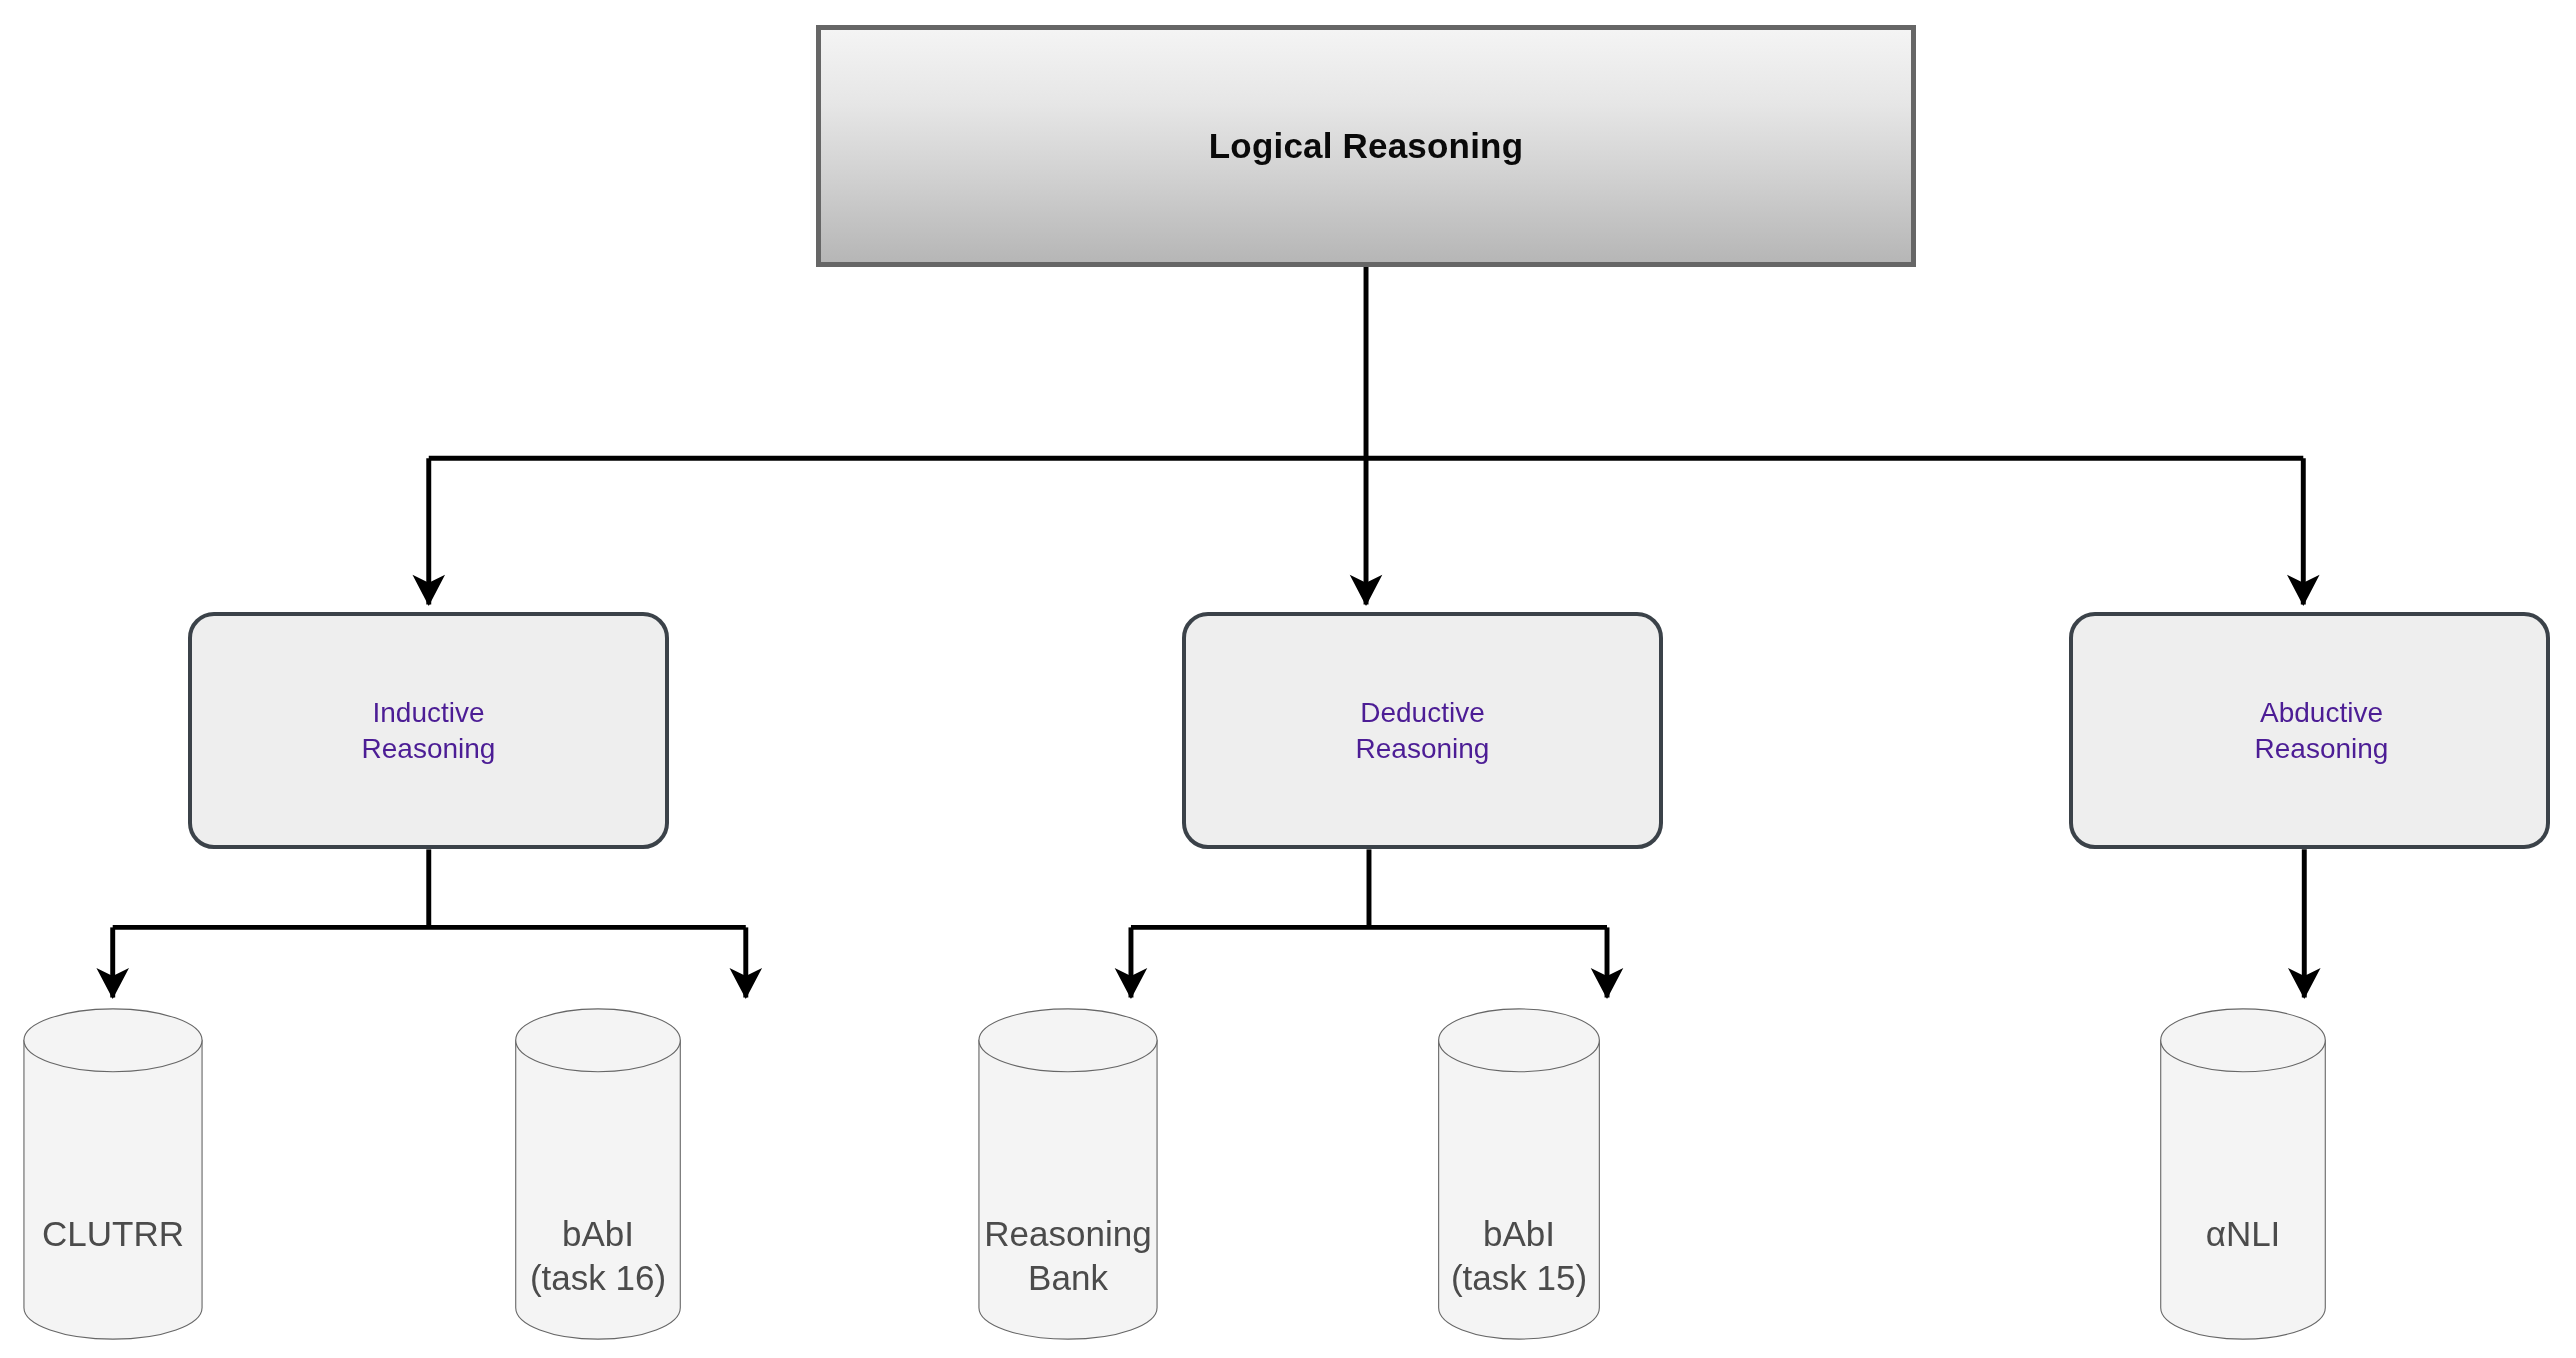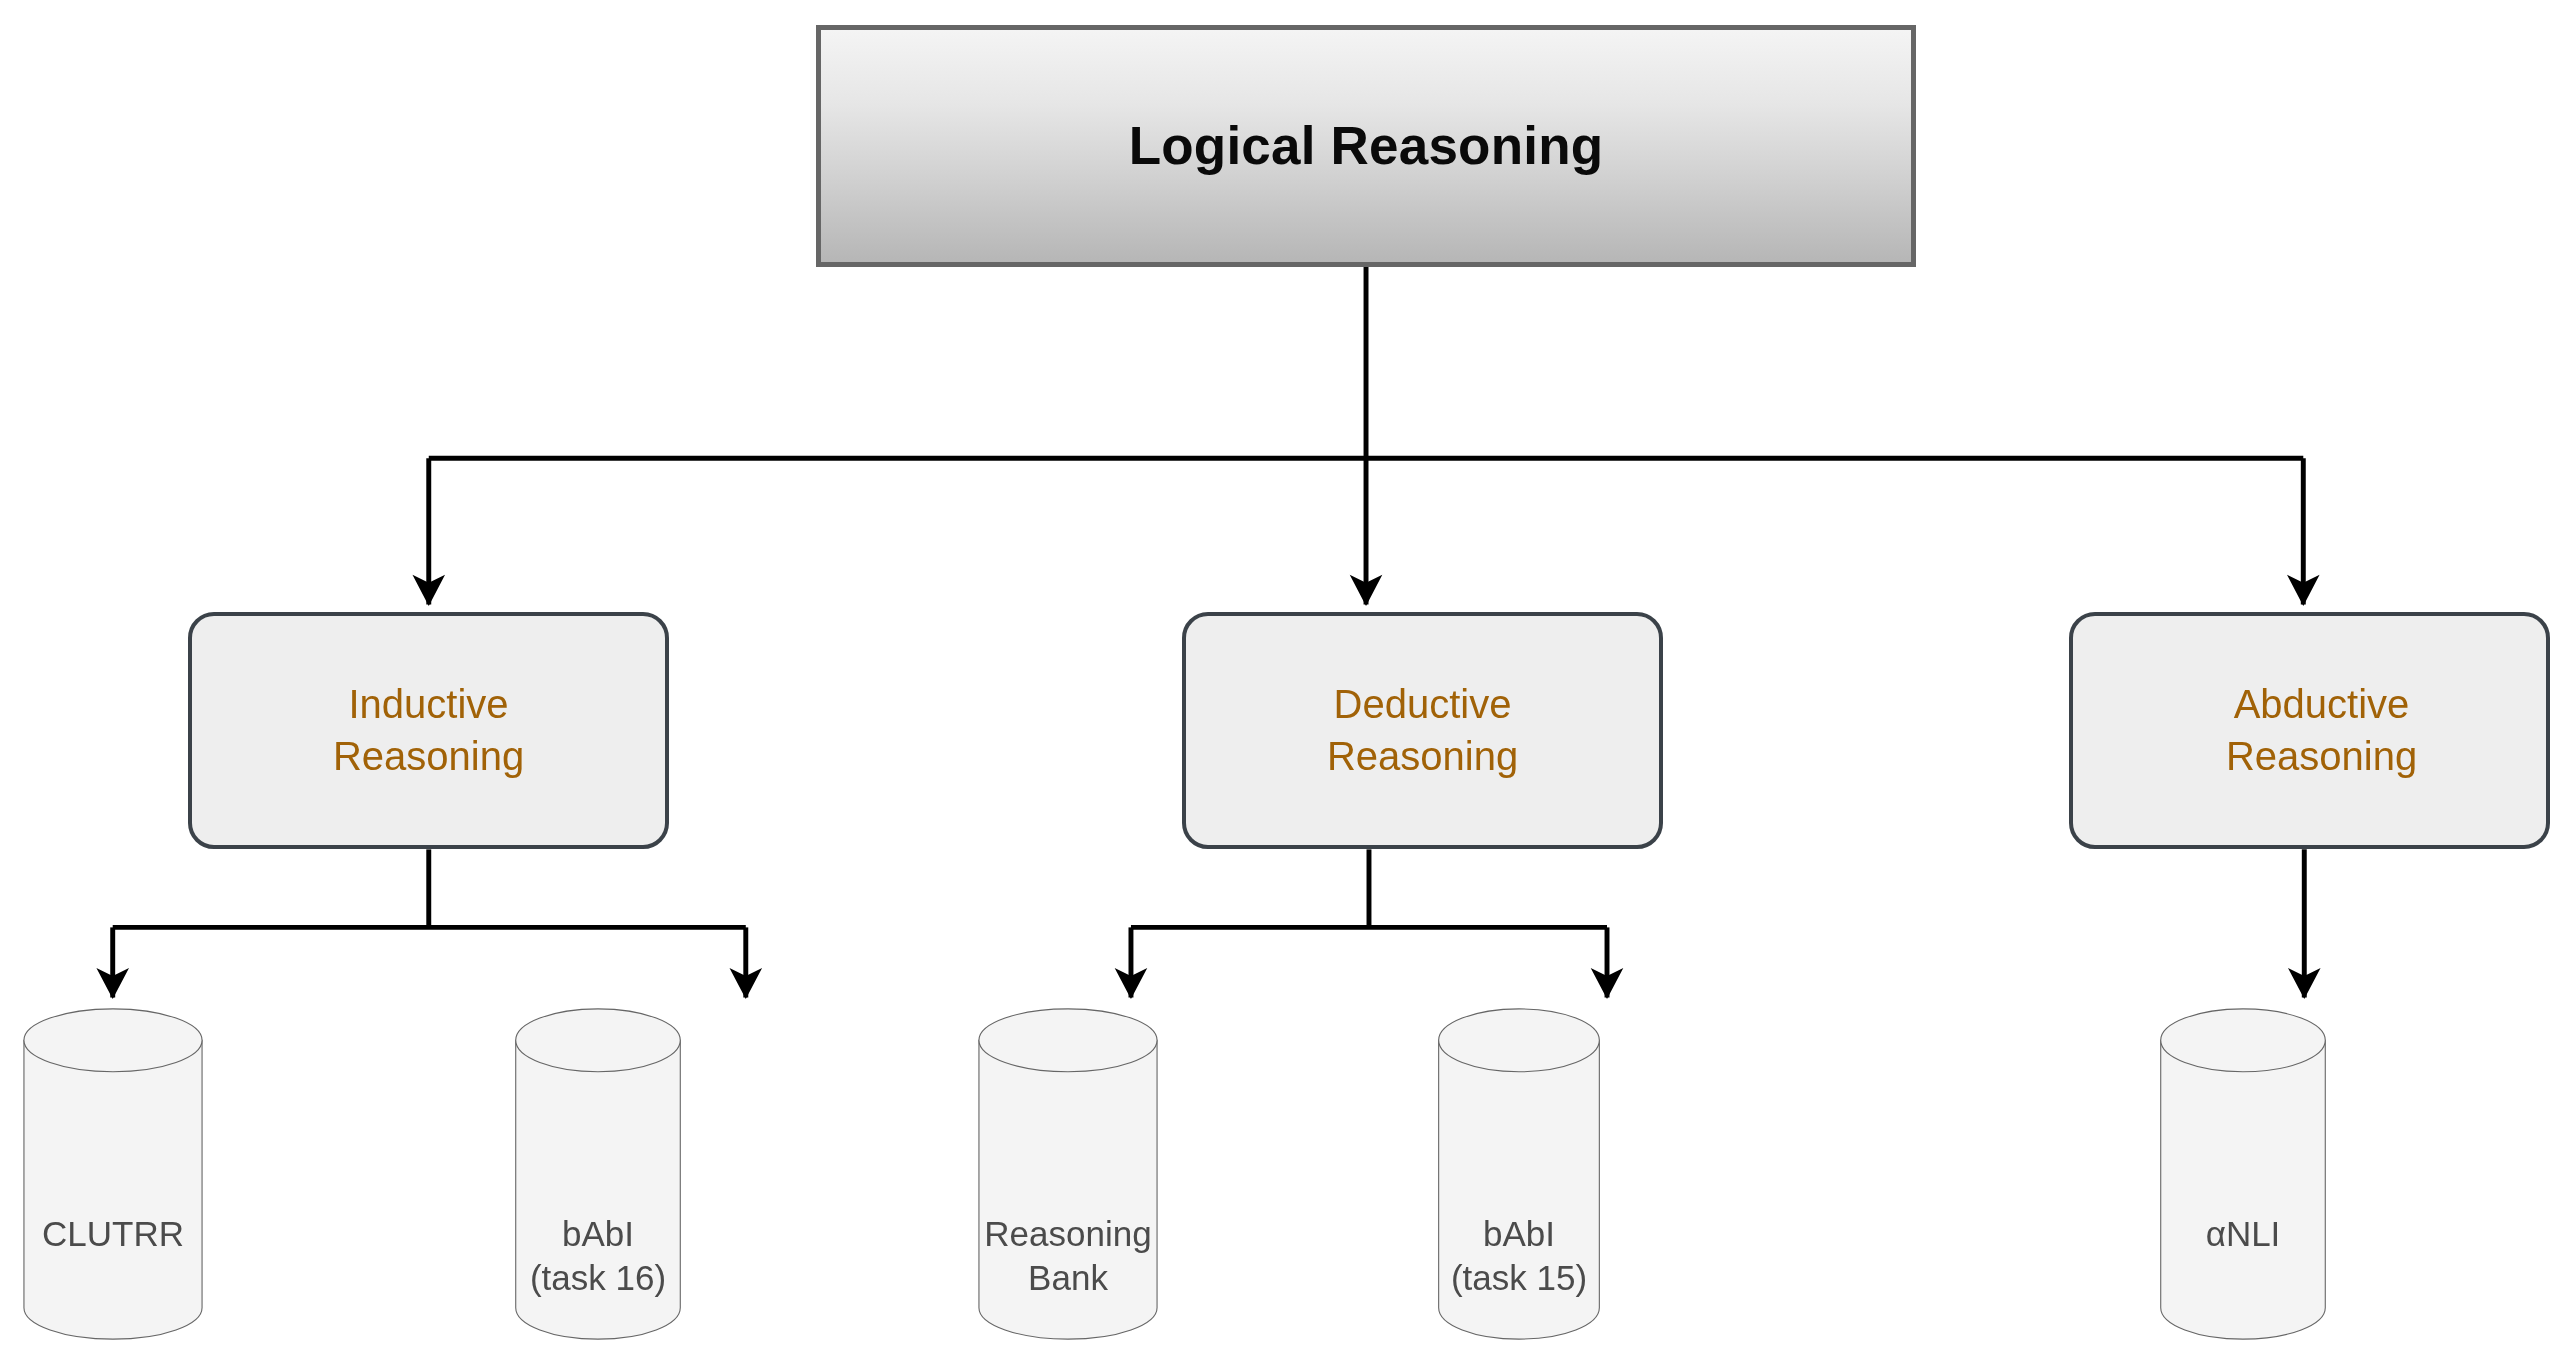--- a/index.html
+++ b/index.html
@@ -35,21 +35,21 @@
     width: 1100px;
     height: 242px;
     box-sizing: border-box;
     border: 5px solid #666666;
     background: linear-gradient(to bottom, #f4f4f4 0%, #e6e6e6 32%, #cfcfcf 66%, #b6b6b6 100%);
     display: flex;
     align-items: center;
     justify-content: center;
   }
   .root-label {
-    font-size: 53px;
+    font-size: 35px;
     font-weight: bold;
     color: #0a0a0a;
     letter-spacing: 0.2px;
     text-align: center;
     line-height: 1.15;
   }
 
   
   .cat-node {
     position: absolute;
@@ -58,22 +58,22 @@
     height: 237px;
     top: 612px;
     border: 4px solid #3b4249;
     border-radius: 26px;
     background: #eeeeee;
     display: flex;
     align-items: center;
     justify-content: center;
   }
   .cat-label {
-    font-size: 40px;
-    color: #a16207;
+    font-size: 28px;
+    color: #4c1d95;
     text-align: center;
     line-height: 1.28;
     white-space: pre-line;
   }
   #cat-0 { left: 188px; }
   #cat-1 { left: 1182px; }
   #cat-2 { left: 2069px; padding-left: 24px; }
 
   
   .db-node {

